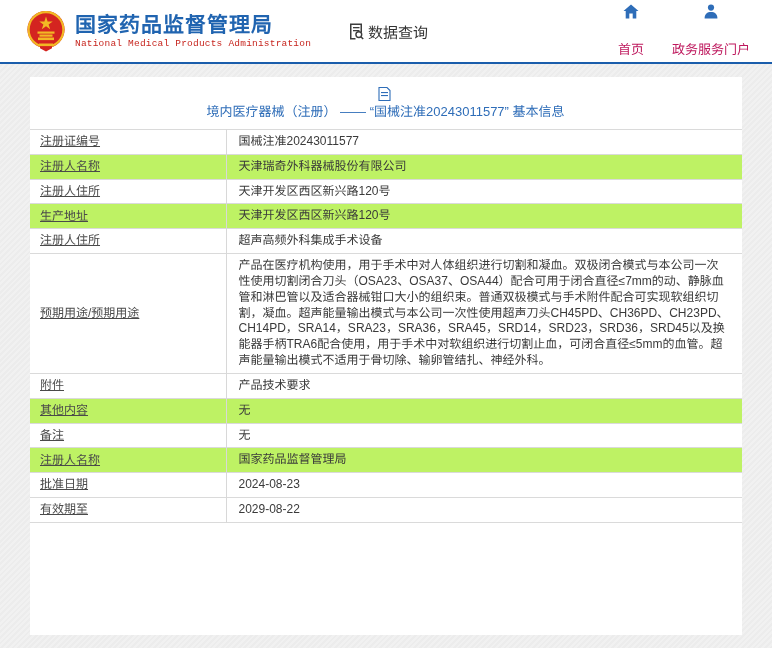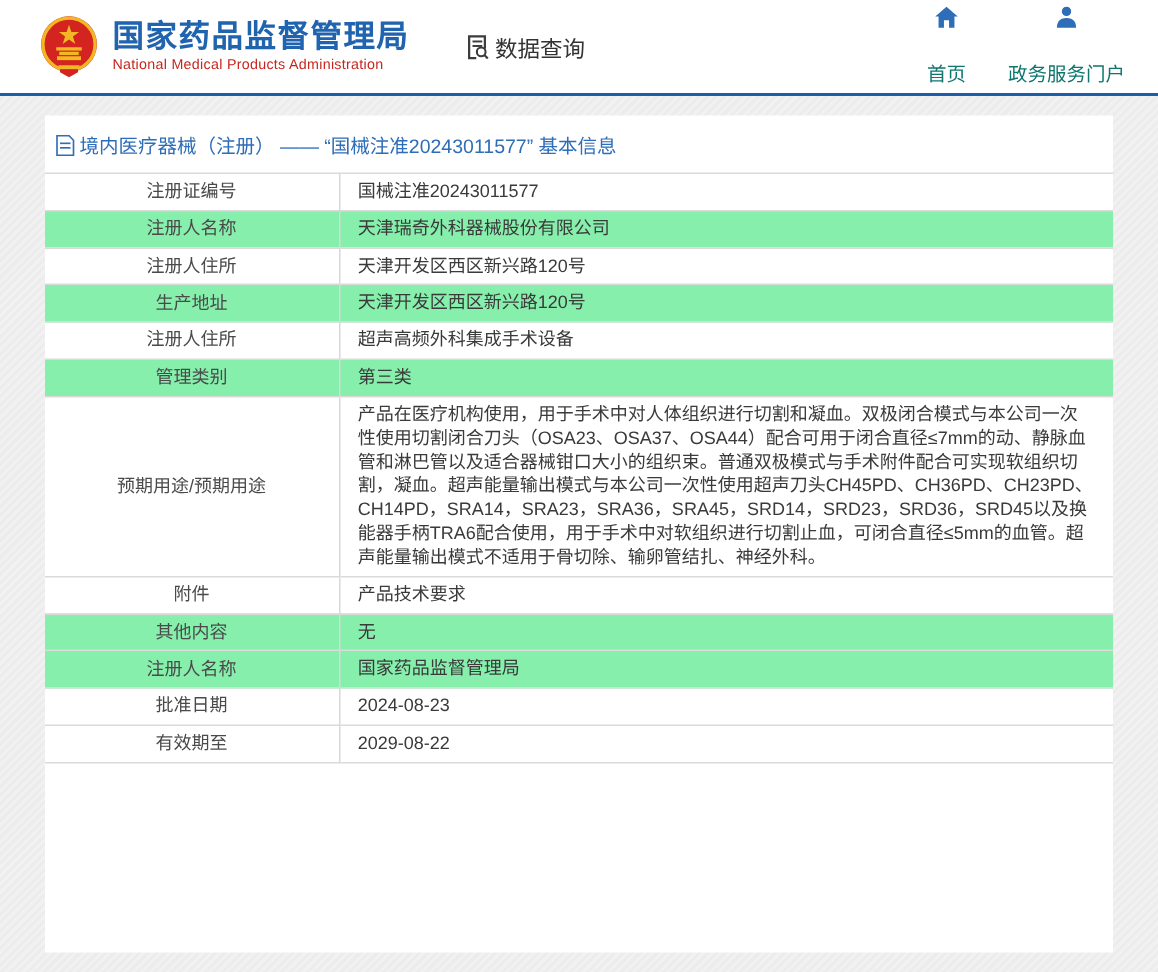--- a/index.html
+++ b/index.html
@@ -11,58 +11,59 @@
 
   
   .header {
     height: 62px; background: #ffffff;
     display: flex; align-items: center; padding: 0 14px 0 26px;
   }
   .logo { display: flex; align-items: center; cursor: pointer; }
   .emblem { width: 40px; height: 42px; flex: 0 0 auto; }
   .logo-text { margin-left: 9px; }
   .logo-title { color: #2064b0; font-size: 21px; font-weight: bold; letter-spacing: 1px; line-height: 1.1; }
-  .logo-sub { color: #c7261f; font-size: 9.5px; margin-top: 2px; letter-spacing: 0.2px; }
+  .logo-sub { color: #c7261f; font-size: 9.5px; margin-top: 2px; letter-spacing: 0.2px; font-family: Liberation Mono, monospace; }
 
   .data-query { display: flex; align-items: center; margin-left: 36px; cursor: pointer; }
   .data-query .dq-icon { width: 18px; height: 18px; margin-right: 3px; }
   .data-query .dq-label { font-size: 15px; color: #333; }
 
   .top-nav { margin-left: auto; display: flex; align-items: center; gap: 28px; padding-right: 8px; }
   .nav-item { display: flex; flex-direction: column; align-items: center; cursor: pointer; }
   .nav-item svg { width: 16px; height: 15px; }
-  .nav-item .nav-label { font-size: 13px; color: #0f766e; margin-top: 20px; }
+  .nav-item .nav-label { font-size: 13px; color: #be185d; margin-top: 20px; }
 
   .blue-line { height: 2px; background: #1a5dab; }
 
   
   .card {
     margin: 13px 30px 0 30px;
     background: #ffffff;
     min-height: 558px;
     padding-bottom: 1px;
   }
   .breadcrumb {
     display: flex; align-items: center;
     padding: 10px 8px 9px 7px;
-    color: #2e6db8; font-size: 13px;
+    color: #2e6db8; font-size: 13px; flex-direction: column;
   }
   .breadcrumb svg { width: 13px; height: 14px; margin-right: 3px; flex: 0 0 auto; }
 
   
   table.info {
     width: 100%; border-collapse: collapse; table-layout: fixed;
     font-size: 12px; border-top: 1px solid #dadada;
   }
   table.info tr { border-bottom: 1px solid #dadada; }
-  table.info tr.alt { background: #86efac; }
+  table.info tr.alt { background: #bef264; }
   td.label-cell {
-    width: 196px; text-align: center; vertical-align: middle;
+    width: 196px; text-align: left; vertical-align: middle;
     padding: 4px 10px; color: #4a4a4a; line-height: 1.3;
     border-right: 1px solid #d8d8d8;
+    text-decoration: underline;
   }
   td.value-cell {
     padding: 4px 12px; color: #3a3a3a; line-height: 1.32;
     vertical-align: middle; white-space: pre-wrap; word-break: break-word;
   }
 </style>
 </head>
 <body>
 
 <div class="header">
@@ -137,34 +138,34 @@
           <td class="value-cell">天津开发区西区新兴路120号</td>
         </tr>
         <tr class="alt">
           <td class="label-cell"><span>生产地址</span></td>
           <td class="value-cell">天津开发区西区新兴路120号</td>
         </tr>
         <tr>
           <td class="label-cell"><span>注册人住所</span></td>
           <td class="value-cell">超声高频外科集成手术设备</td>
         </tr>
-        <tr class="alt">
-          <td class="label-cell"><span>管理类别</span></td>
-          <td class="value-cell">第三类</td>
-        </tr>
         <tr>
           <td class="label-cell"><span>预期用途/预期用途</span></td>
           <td class="value-cell">产品在医疗机构使用，用于手术中对人体组织进行切割和凝血。双极闭合模式与本公司一次性使用切割闭合刀头（OSA23、OSA37、OSA44）配合可用于闭合直径≤7mm的动、静脉血管和淋巴管以及适合器械钳口大小的组织束。普通双极模式与手术附件配合可实现软组织切割，凝血。超声能量输出模式与本公司一次性使用超声刀头CH45PD、CH36PD、CH23PD、CH14PD，SRA14，SRA23，SRA36，SRA45，SRD14，SRD23，SRD36，SRD45以及换能器手柄TRA6配合使用，用于手术中对软组织进行切割止血，可闭合直径≤5mm的血管。超声能量输出模式不适用于骨切除、输卵管结扎、神经外科。</td>
         </tr>
         <tr>
           <td class="label-cell"><span>附件</span></td>
           <td class="value-cell">产品技术要求</td>
         </tr>
         <tr class="alt">
           <td class="label-cell"><span>其他内容</span></td>
+          <td class="value-cell">无</td>
+        </tr>
+        <tr>
+          <td class="label-cell"><span>备注</span></td>
           <td class="value-cell">无</td>
         </tr>
         <tr class="alt">
           <td class="label-cell"><span>注册人名称</span></td>
           <td class="value-cell">国家药品监督管理局</td>
         </tr>
         <tr>
           <td class="label-cell"><span>批准日期</span></td>
           <td class="value-cell">2024-08-23</td>
         </tr>

